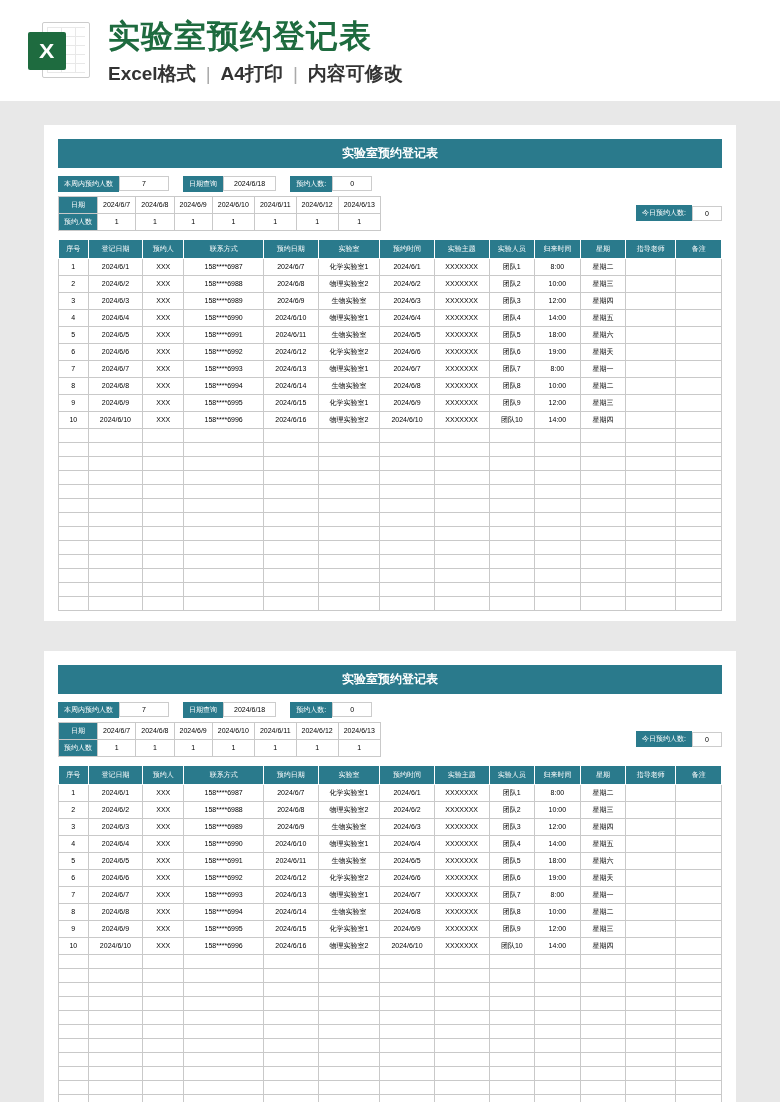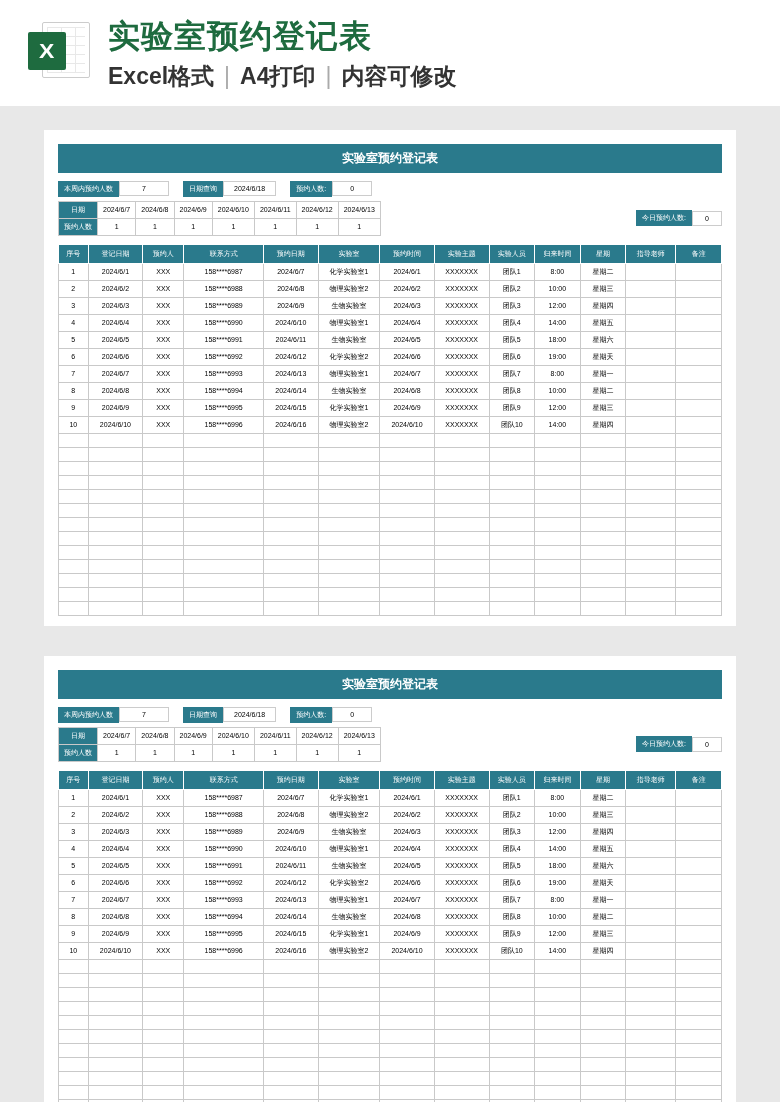--- a/index.html
+++ b/index.html
@@ -5,21 +5,21 @@
 * { box-sizing: border-box; margin: 0; padding: 0; }
 body { font-family: "Microsoft YaHei", Arial, sans-serif; background: #f0f0f0; width: 780px; }
 .header { background: #fff; padding: 18px 28px 14px; display: flex; align-items: flex-start; gap: 16px; }
 .excel-icon { width: 64px; height: 64px; position: relative; flex-shrink: 0; }
 .excel-icon .book { position: absolute; left: 14px; top: 4px; width: 48px; height: 56px; background: #fff; border: 1px solid #ccc; border-radius: 2px; }
 .excel-icon .book::before { content: ""; position: absolute; inset: 4px; background: repeating-linear-gradient(to bottom, #e8e8e8 0 1px, transparent 1px 9px), repeating-linear-gradient(to right, #e8e8e8 0 1px, transparent 1px 14px); }
 .excel-icon .badge { position: absolute; left: 0; top: 14px; width: 38px; height: 38px; background: #1e6b3f; border-radius: 2px; display: flex; align-items: center; justify-content: center; color: #fff; font-weight: bold; font-size: 20px; }
 .excel-icon .badge::before { content: "X"; font-family: Arial; transform: scaleX(1.15); }
 .header-text { flex: 1; }
 .header-title { font-size: 32px; font-weight: 900; color: #1e6b3f; letter-spacing: 1px; line-height: 1.15; }
-.header-sub { font-size: 23px; font-weight: 700; color: #333; margin-top: 6px; }
+.header-sub { font-size: 19px; font-weight: 700; color: #333; margin-top: 6px; }
 .header-sub .sep { margin: 0 10px; color: #aaa; font-weight: 400; }
 .page-wrap { background: #e8e8e8; padding: 24px 44px 40px; }
 .sheet { background: #fff; padding: 14px 14px 10px; margin-bottom: 30px; font-size: 7px; }
 .sheet-title { background: #2a7a8c; color: #fff; text-align: center; font-size: 12px; font-weight: 700; padding: 6px 0; margin-bottom: 8px; }
 .summary-row { display: flex; align-items: center; gap: 0; margin-bottom: 2px; }
 .tag { background: #2a7a8c; color: #fff; padding: 3px 6px; font-size: 7px; text-align: center; }
 .val { background: #fff; border: 1px solid #ccc; padding: 3px 10px; font-size: 7px; text-align: center; min-width: 20px; }
 .gap { width: 14px; }
 .date-strip { margin-top: 4px; }
 .date-strip table { border-collapse: collapse; }

